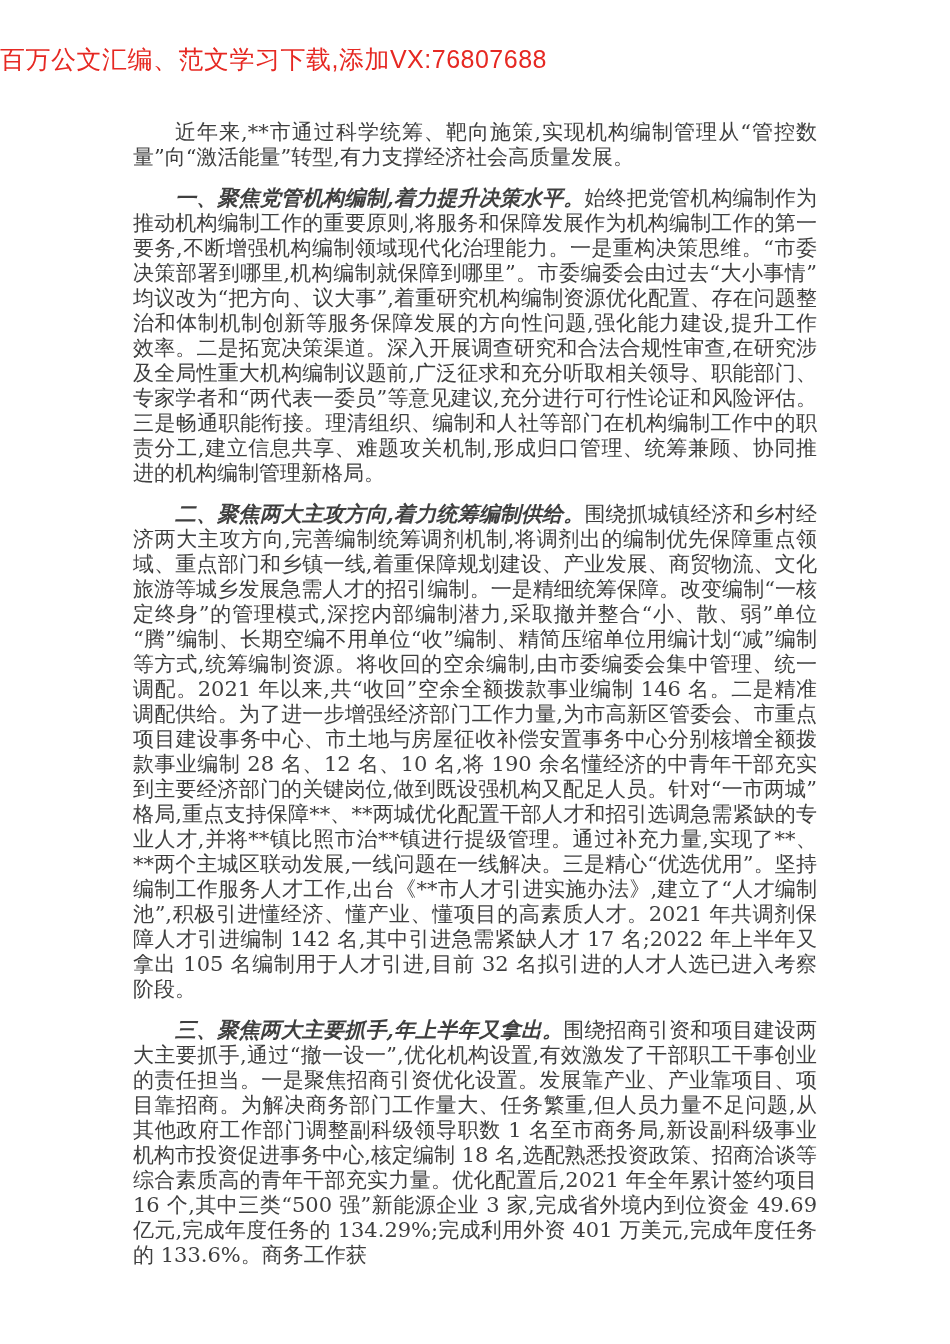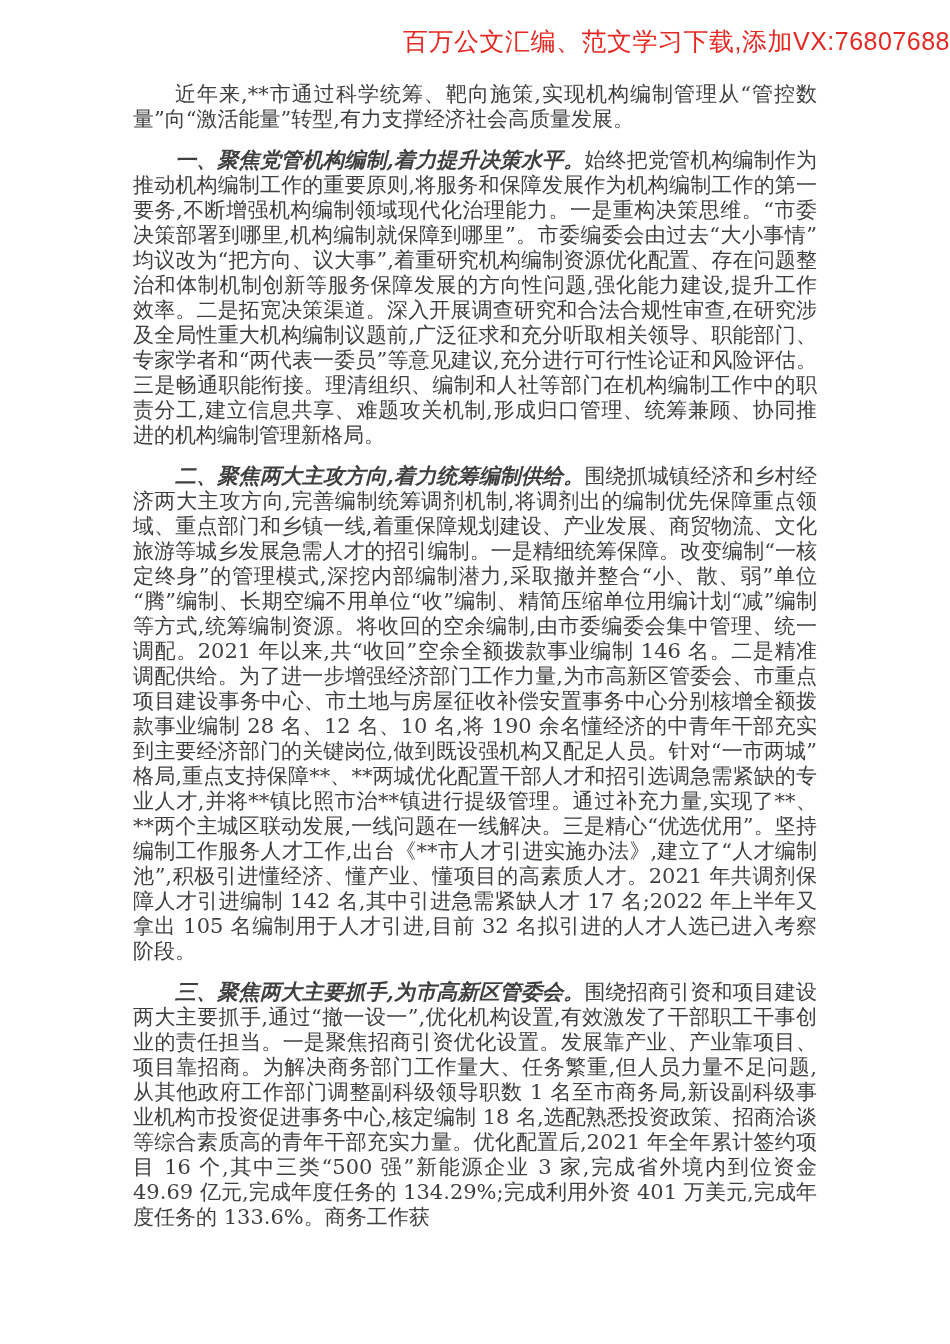--- a/index.html
+++ b/index.html
@@ -14,32 +14,32 @@
     font-family: "DejaVu Serif", "Liberation Serif", serif;
     color: #3f3f3f;
     overflow: hidden;
   }
   .page {
     width: 950px;
     height: 1344px;
     background: #ffffff;
   }
   .promo-header {
-    padding-top: 26px;
-    text-align: right;
+    padding-top: 44px;
+    text-align: left;
     font-family: "Liberation Sans", "DejaVu Sans", sans-serif;
     font-size: 25px;
     line-height: 30px;
     color: #e62822;
     font-weight: 400;
     letter-spacing: 0.5px;
   }
   .content {
     width: 684px;
-    margin: 26px auto 0 auto;
+    margin: 46px auto 0 auto;
     font-size: 21px;
     line-height: 25px;
     text-align: justify;
   }
   .content p {
     margin: 0 0 15px 0;
     text-indent: 2em;
   }
   .content .lead {
     font-weight: 700;
@@ -54,16 +54,16 @@
   <div class="promo-header">百万公文汇编、范文学习下载,添加VX:76807688</div>
 
   <div class="content">
 
     <p><span>近年来,**市通过科学统筹、靶向施策,实现机构编制管理从“管控数量”向“激活能量”转型,有力支撑经济社会高质量发展。</span></p>
 
     <p><span class="lead">一、聚焦党管机构编制,着力提升决策水平。</span><span>始终把党管机构编制作为推动机构编制工作的重要原则,将服务和保障发展作为机构编制工作的第一要务,不断增强机构编制领域现代化治理能力。一是重构决策思维。“市委决策部署到哪里,机构编制就保障到哪里”。市委编委会由过去“大小事情”均议改为“把方向、议大事”,着重研究机构编制资源优化配置、存在问题整治和体制机制创新等服务保障发展的方向性问题,强化能力建设,提升工作效率。二是拓宽决策渠道。深入开展调查研究和合法合规性审查,在研究涉及全局性重大机构编制议题前,广泛征求和充分听取相关领导、职能部门、专家学者和“两代表一委员”等意见建议,充分进行可行性论证和风险评估。三是畅通职能衔接。理清组织、编制和人社等部门在机构编制工作中的职责分工,建立信息共享、难题攻关机制,形成归口管理、统筹兼顾、协同推进的机构编制管理新格局。</span></p>
 
     <p><span class="lead">二、聚焦两大主攻方向,着力统筹编制供给。</span><span>围绕抓城镇经济和乡村经济两大主攻方向,完善编制统筹调剂机制,将调剂出的编制优先保障重点领域、重点部门和乡镇一线,着重保障规划建设、产业发展、商贸物流、文化旅游等城乡发展急需人才的招引编制。一是精细统筹保障。改变编制“一核定终身”的管理模式,深挖内部编制潜力,采取撤并整合“小、散、弱”单位“腾”编制、长期空编不用单位“收”编制、精简压缩单位用编计划“减”编制等方式,统筹编制资源。将收回的空余编制,由市委编委会集中管理、统一调配。2021 年以来,共“收回”空余全额拨款事业编制 146 名。二是精准调配供给。为了进一步增强经济部门工作力量,为市高新区管委会、市重点项目建设事务中心、市土地与房屋征收补偿安置事务中心分别核增全额拨款事业编制 28 名、12 名、10 名,将 190 余名懂经济的中青年干部充实到主要经济部门的关键岗位,做到既设强机构又配足人员。针对“一市两城”格局,重点支持保障**、**两城优化配置干部人才和招引选调急需紧缺的专业人才,并将**镇比照市治**镇进行提级管理。通过补充力量,实现了**、**两个主城区联动发展,一线问题在一线解决。三是精心“优选优用”。坚持编制工作服务人才工作,出台《**市人才引进实施办法》,建立了“人才编制池”,积极引进懂经济、懂产业、懂项目的高素质人才。2021 年共调剂保障人才引进编制 142 名,其中引进急需紧缺人才 17 名;2022 年上半年又拿出 105 名编制用于人才引进,目前 32 名拟引进的人才人选已进入考察阶段。</span></p>
 
-    <p><span class="lead">三、聚焦两大主要抓手,为市高新区管委会。</span><span>围绕招商引资和项目建设两大主要抓手,通过“撤一设一”,优化机构设置,有效激发了干部职工干事创业的责任担当。一是聚焦招商引资优化设置。发展靠产业、产业靠项目、项目靠招商。为解决商务部门工作量大、任务繁重,但人员力量不足问题,从其他政府工作部门调整副科级领导职数 1 名至市商务局,新设副科级事业机构市投资促进事务中心,核定编制 18 名,选配熟悉投资政策、招商洽谈等综合素质高的青年干部充实力量。优化配置后,2021 年全年累计签约项目 16 个,其中三类“500 强”新能源企业 3 家,完成省外境内到位资金 49.69 亿元,完成年度任务的 134.29%;完成利用外资 401 万美元,完成年度任务的 133.6%。商务工作获</span></p>
+    <p><span class="lead">三、聚焦两大主要抓手,年上半年又拿出。</span><span>围绕招商引资和项目建设两大主要抓手,通过“撤一设一”,优化机构设置,有效激发了干部职工干事创业的责任担当。一是聚焦招商引资优化设置。发展靠产业、产业靠项目、项目靠招商。为解决商务部门工作量大、任务繁重,但人员力量不足问题,从其他政府工作部门调整副科级领导职数 1 名至市商务局,新设副科级事业机构市投资促进事务中心,核定编制 18 名,选配熟悉投资政策、招商洽谈等综合素质高的青年干部充实力量。优化配置后,2021 年全年累计签约项目 16 个,其中三类“500 强”新能源企业 3 家,完成省外境内到位资金 49.69 亿元,完成年度任务的 134.29%;完成利用外资 401 万美元,完成年度任务的 133.6%。商务工作获</span></p>
 
   </div>
 </div>
 
 </body></html>

